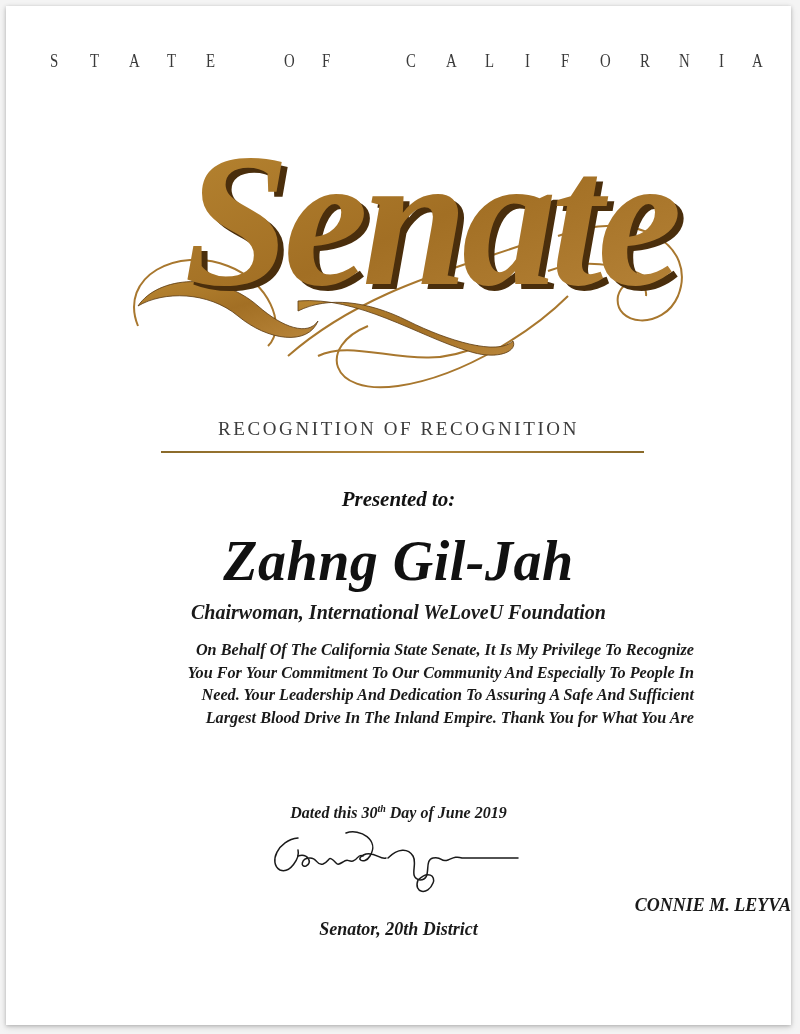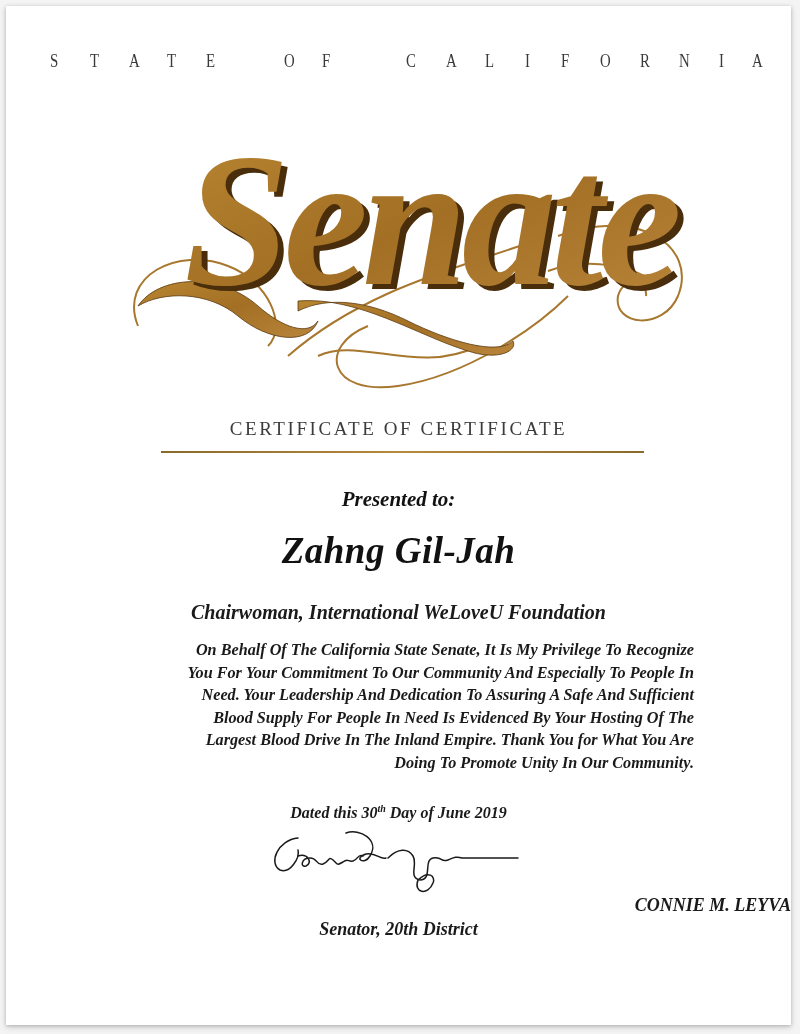--- a/index.html
+++ b/index.html
@@ -83,21 +83,21 @@
     }
     .recipient {
       position: absolute;
       left: 0;
       top: 523px;
       width: 785px;
       text-align: center;
       font-family: "Liberation Serif", serif;
       font-weight: bold;
       font-style: italic;
-      font-size: 37px;
+      font-size: 56px;
       color: #111;
       letter-spacing: 0.5px;
     }
     .recipient-title {
       position: absolute;
       left: 0;
       top: 595px;
       width: 785px;
       text-align: center;
       font-family: "Liberation Serif", serif;
@@ -211,34 +211,32 @@
 
       <path d="M180 205 C 240 200, 300 240, 350 255 C 380 265, 400 255, 395 245 C 380 260, 330 245, 290 225 C 250 205, 210 200, 180 215 Z" fill="url(#goldGrad)" stroke="#5a3a12" stroke-width="0.8"></path>
       <path d="M20 210 C 40 180, 100 175, 140 210 C 165 232, 190 240, 200 225 C 190 250, 150 245, 120 220 C 90 195, 45 195, 20 210 Z" fill="url(#goldGrad)" stroke="#5a3a12" stroke-width="0.8"></path>
 
       <text x="72" y="193" font-family="Liberation Serif, serif" font-weight="bold" font-style="italic" font-size="190" fill="#4a2e0c" letter-spacing="-6">Senate</text>
 
       <text x="66" y="188" font-family="Liberation Serif, serif" font-weight="bold" font-style="italic" font-size="190" fill="url(#goldGrad)" letter-spacing="-6">Senate</text>
     </svg>
   </div>
 
-  <div class="cert-title">CERTIFICATE OF CERTIFICATE</div>
+  <div class="cert-title">RECOGNITION OF RECOGNITION</div>
   <div class="gold-rule"></div>
 
   <div class="presented">Presented to:</div>
   <div class="recipient">Zahng Gil-Jah</div>
   <div class="recipient-title">Chairwoman, International WeLoveU Foundation</div>
 
   <div class="body-text">
     <span class="line">On Behalf Of The California State Senate, It Is My Privilege To Recognize</span>
     <span class="line">You For Your Commitment To Our Community And Especially To People In</span>
     <span class="line">Need. Your Leadership And Dedication To Assuring A Safe And Sufficient</span>
-    <span class="line">Blood Supply For People In Need Is Evidenced By Your Hosting Of The</span>
     <span class="line">Largest Blood Drive In The Inland Empire.  Thank You for What You Are</span>
-    <span class="line">Doing To Promote Unity In Our Community.</span>
   </div>
 
   <div class="dated">
     <span>Dated this 30</span><sup>th</sup><span> Day of June 2019</span>
   </div>
 
   <div class="signature">
     <svg width="270" height="70" viewBox="0 0 270 70" xmlns="http://www.w3.org/2000/svg">
       <g fill="none" stroke="#1a1a1a" stroke-width="1.5" stroke-linecap="round">
         <path d="M30 10 C 10 12, 0 35, 12 42 C 22 46, 32 30, 30 22"></path>

